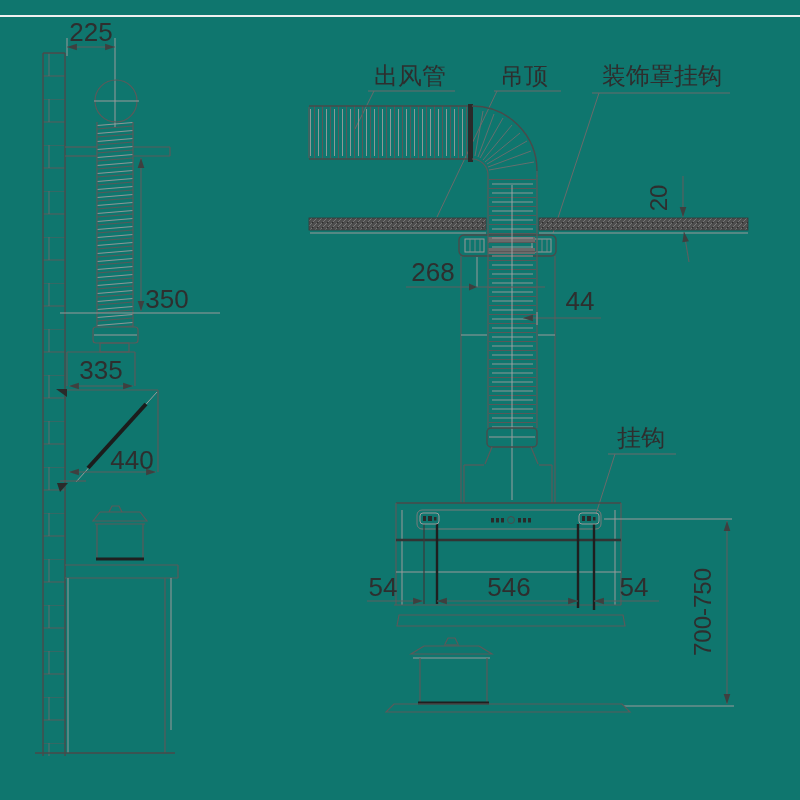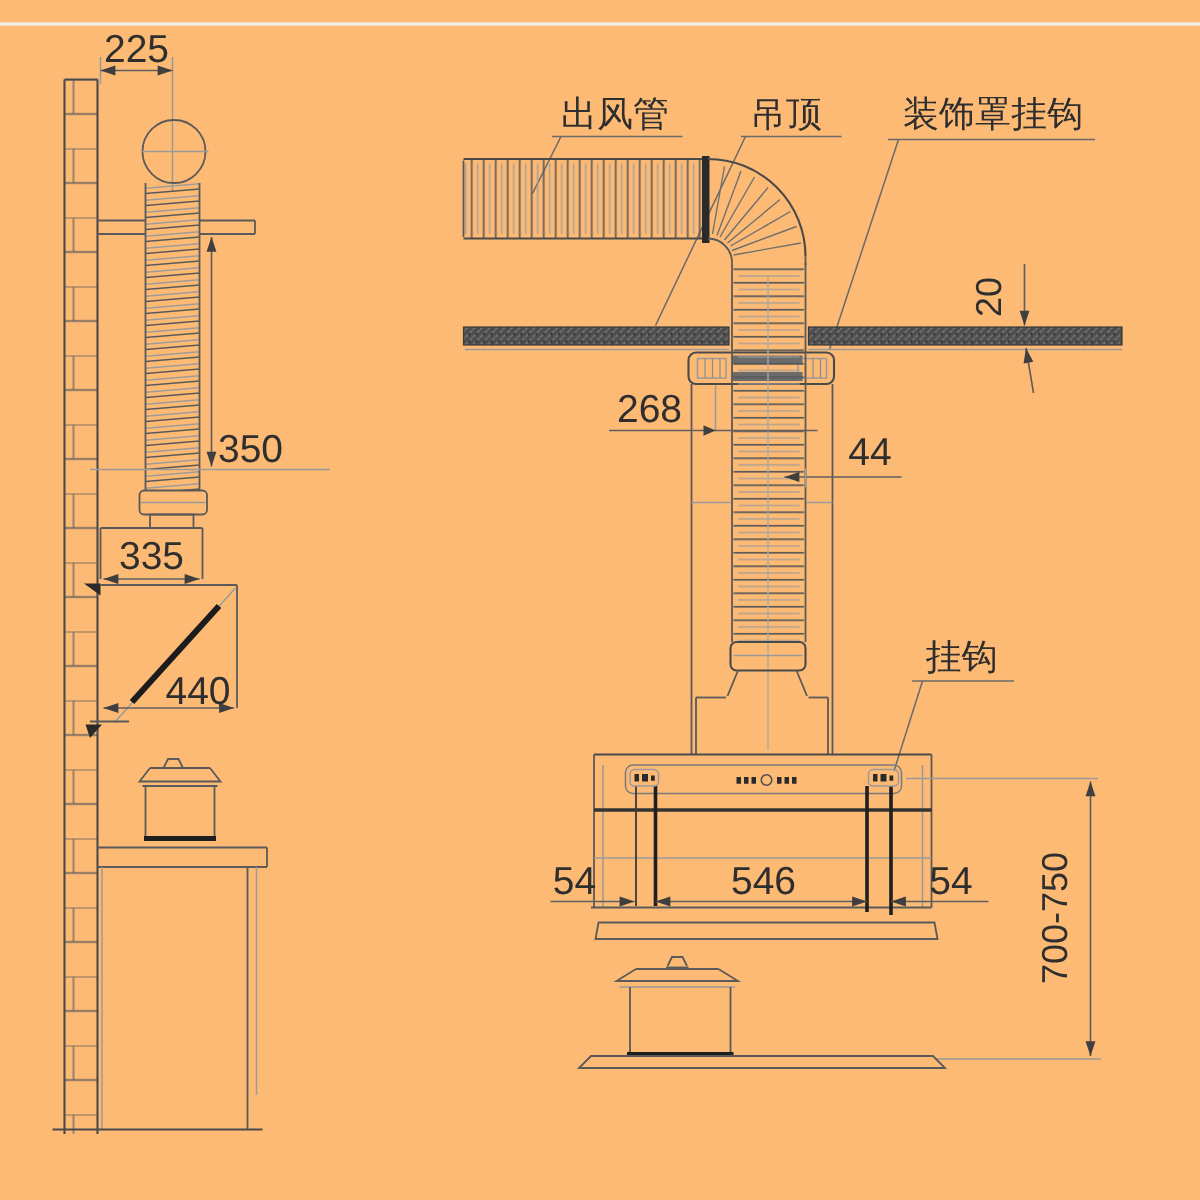--- a/index.html
+++ b/index.html
@@ -1,16 +1,16 @@
 <!DOCTYPE html>
 <html><head>
 <meta charset="utf-8">
 <style>
   html,body{margin:0;padding:0;background:#fff;}
-  #canvas{position:relative;width:800px;height:800px;background:#fdba74;overflow:hidden;
+  #canvas{position:relative;width:800px;height:800px;background:#0f766e;overflow:hidden;
           font-family:"Liberation Sans", sans-serif;}
   svg{position:absolute;left:0;top:0;}
   
   .s1{stroke:#4a4a4a;stroke-width:1.4;fill:none;}          
   .s2{stroke:#5a5a5a;stroke-width:1.2;fill:none;}          
   .s0{stroke:#9a9a9a;stroke-width:1;fill:none;}            
   .sd{stroke:#5f5f5f;stroke-width:1.1;fill:none;}          
   .sl{stroke:#6a6a6a;stroke-width:1;fill:none;}            
   .sk{stroke:#1f1f1f;stroke-width:2.4;fill:none;}          
   .fd{fill:#2a2a2a;stroke:none;}

